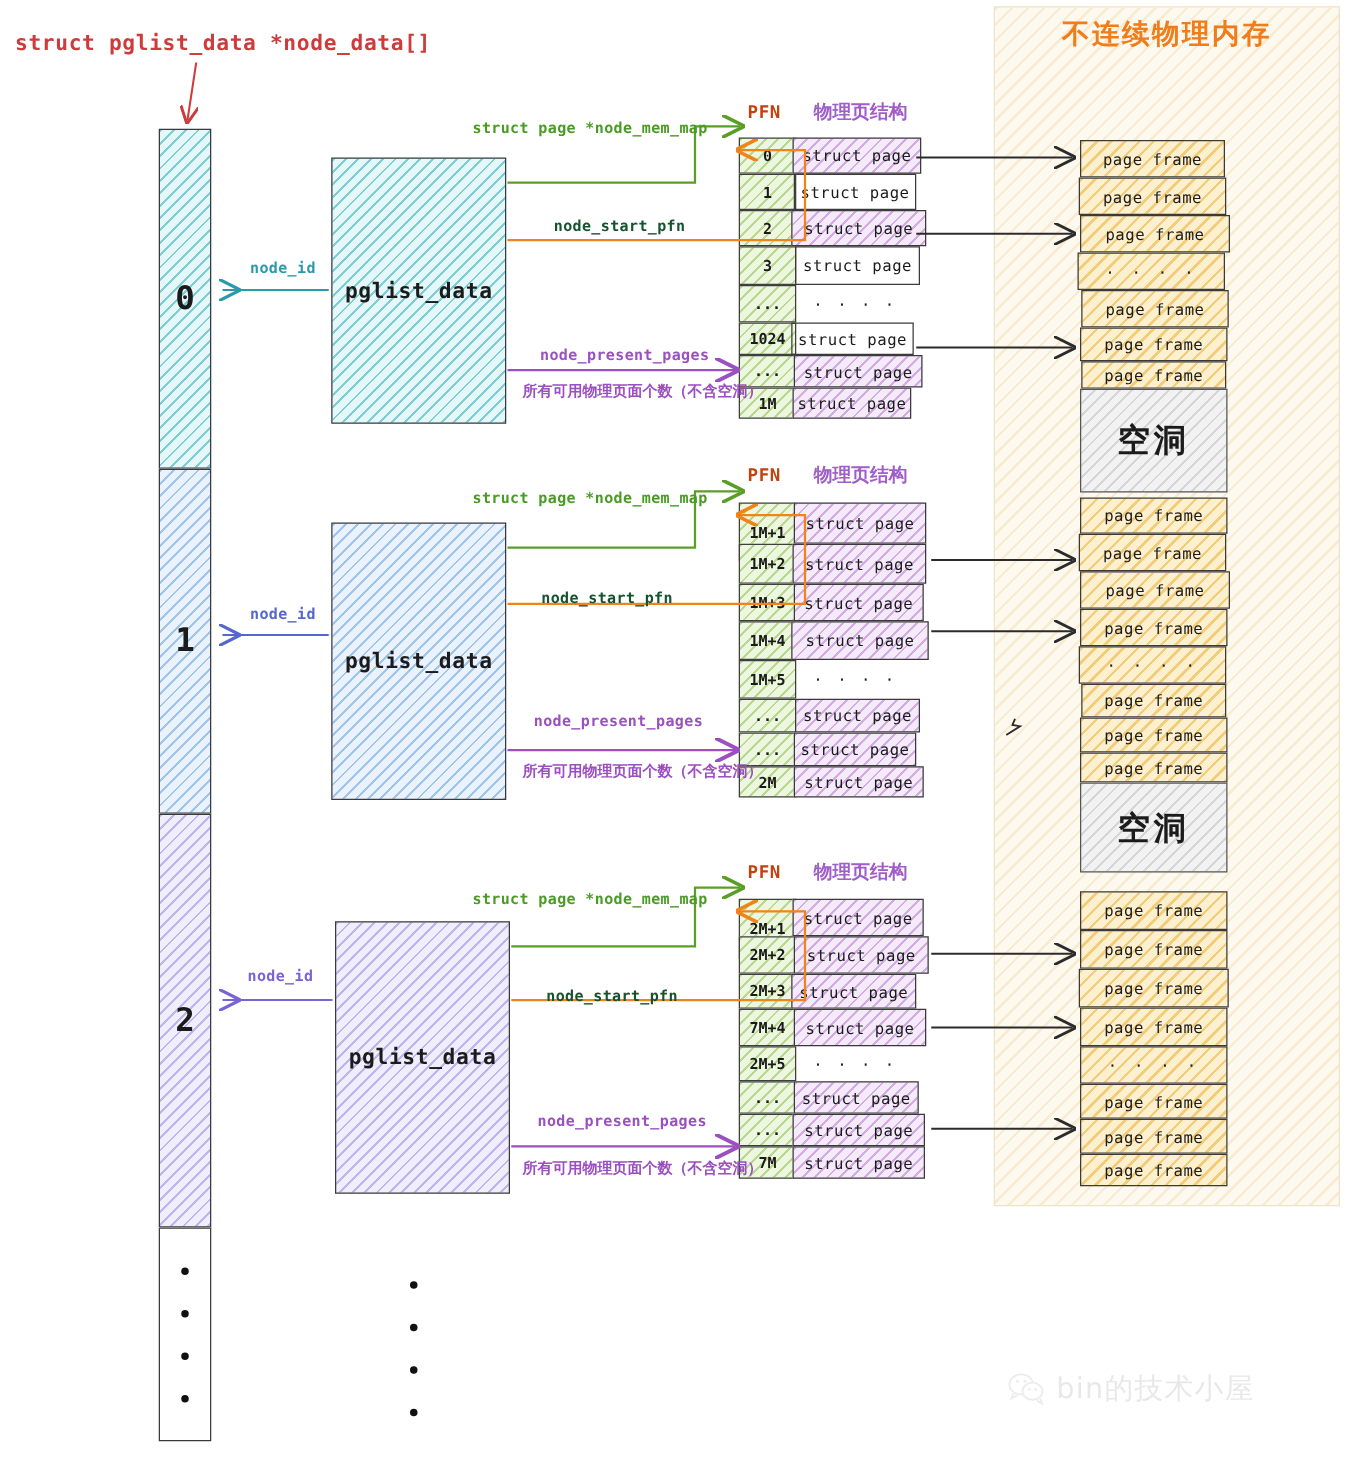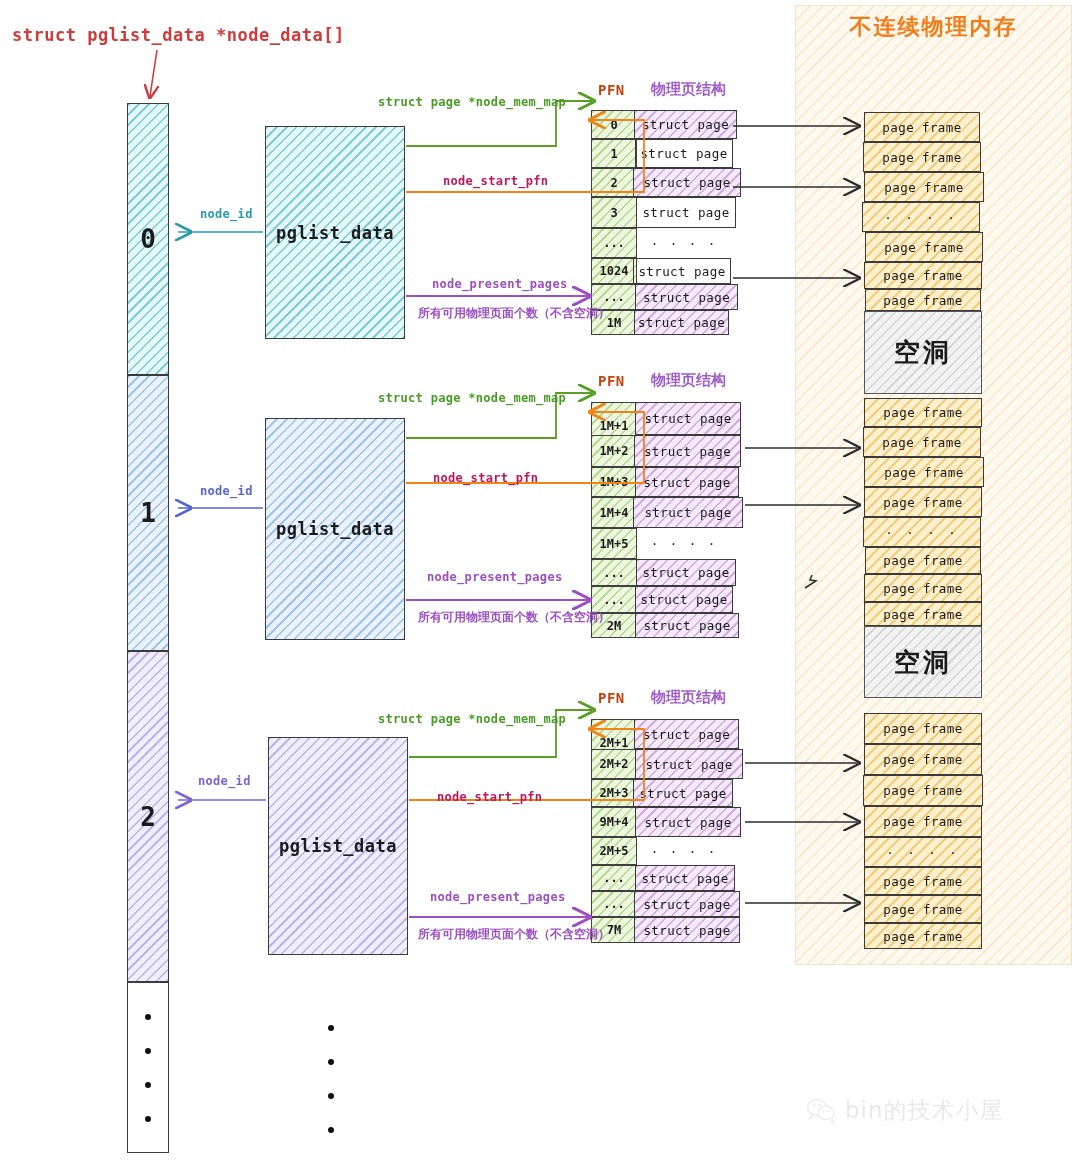--- a/index.html
+++ b/index.html
@@ -127,21 +127,21 @@
     position:absolute;left:0;width:118px;
     border:1.8px solid #555;box-sizing:border-box;
     font-family:"DejaVu Sans","Liberation Sans",sans-serif;
     font-size:26px;font-weight:700;color:#1b1b1b;letter-spacing:3px;
     display:flex;align-items:center;justify-content:center;
   }
 
   
   .lbl{font-size:12px;font-weight:700;letter-spacing:.3px;white-space:nowrap;}
   .lbl.green{color:#4a9b24;}
-  .lbl.orange{color:#be185d;}
+  .lbl.orange{color:#14532d;}
   .lbl.violet{color:#9b4fc0;}
   .lbl.nodeid-teal{color:#2a9aab;}
   .lbl.nodeid-blue{color:#5566cc;}
   .lbl.nodeid-purple{color:#7a63d6;}
   .sub-cn{
     font-family:"DejaVu Sans","Liberation Sans",sans-serif;
     font-size:12px;font-weight:700;color:#9b4fc0;white-space:nowrap;
   }
   #title-text{
     left:12px;top:25px;font-size:17px;font-weight:700;color:#cf3b3b;
@@ -273,21 +273,21 @@
     <div class="pfn-cell hatch-green" style="left: 591px; top: 586px; height: 27px;">...</div>
     <div class="sp-cell hatch-violet" style="left: 635px; top: 586px; height: 27px; width: 98px;">struct page</div>
     <div class="pfn-cell hatch-green" style="left: 591px; top: 613px; height: 25px;">2M</div>
     <div class="sp-cell hatch-violet" style="left: 635px; top: 613px; height: 25px; width: 104px;">struct page</div>
     <div class="pfn-cell hatch-green" style="left: 591px; top: 719px; height: 48px;">2M+1</div>
     <div class="sp-cell hatch-violet" style="left: 634px; top: 719px; height: 30px; width: 105px;">struct page</div>
     <div class="pfn-cell hatch-green" style="left: 591px; top: 749px; height: 30px;">2M+2</div>
     <div class="sp-cell hatch-violet" style="left: 635px; top: 749px; height: 30px; width: 108px;">struct page</div>
     <div class="pfn-cell hatch-green" style="left: 591px; top: 779px; height: 28px;">2M+3</div>
     <div class="sp-cell hatch-violet" style="left: 633px; top: 779px; height: 28px; width: 100px;">struct page</div>
-    <div class="pfn-cell hatch-green" style="left: 591px; top: 807px; height: 30px;">9M+4</div>
+    <div class="pfn-cell hatch-green" style="left: 591px; top: 807px; height: 30px;">7M+4</div>
     <div class="sp-cell hatch-violet" style="left: 635px; top: 807px; height: 30px; width: 106px;">struct page</div>
     <div class="pfn-cell hatch-green" style="left: 591px; top: 837px; height: 28px;">2M+5</div>
     <div class="sp-cell plain" style="left: 634px; top: 837px; height: 28px; width: 100px; border: none; letter-spacing: 2px;">· · · ·</div>
     <div class="pfn-cell hatch-green" style="left: 591px; top: 865px; height: 26px;">...</div>
     <div class="sp-cell hatch-violet" style="left: 635px; top: 865px; height: 26px; width: 100px;">struct page</div>
     <div class="pfn-cell hatch-green" style="left: 591px; top: 891px; height: 26px;">...</div>
     <div class="sp-cell hatch-violet" style="left: 634px; top: 891px; height: 26px; width: 106px;">struct page</div>
     <div class="pfn-cell hatch-green" style="left: 591px; top: 917px; height: 26px;">7M</div>
     <div class="sp-cell hatch-violet" style="left: 634px; top: 917px; height: 26px; width: 106px;">struct page</div>
   </div>

